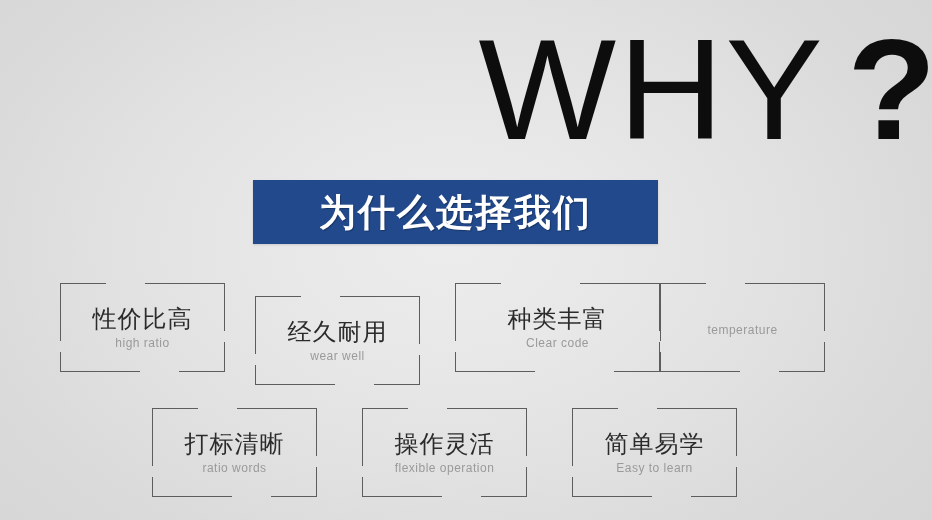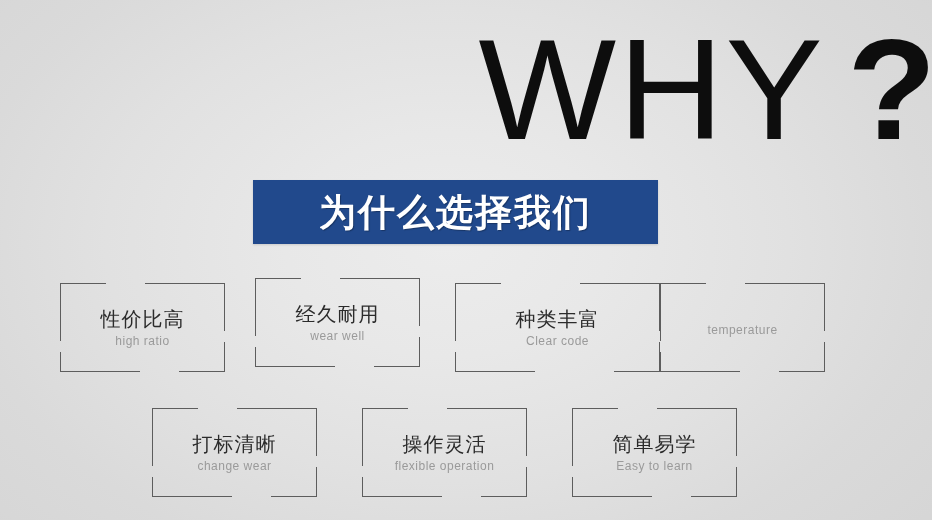--- a/index.html
+++ b/index.html
@@ -102,21 +102,21 @@
   .feature-inner {
     position: absolute;
     inset: 0;
     display: flex;
     flex-direction: column;
     align-items: center;
     justify-content: center;
   }
   .feature-cn {
     font-family: Liberation Serif, serif;
-    font-size: 20px;
+    font-size: 24px;
     font-weight: 400;
     color: #2b2b2b;
     line-height: 1.12;
     letter-spacing: 1px;
     white-space: nowrap;
   }
   .feature-en {
     margin-top: 5px;
     font-family: "Liberation Sans", "DejaVu Sans", sans-serif;
     font-size: 12px;
@@ -150,21 +150,21 @@
         <i class="l-b"></i>
         <i class="r-t"></i>
         <i class="r-b"></i>
     </div>
     <div class="feature-inner">
       <span class="feature-cn">性价比高</span>
       <span class="feature-en">high ratio</span>
     </div>
   </div>
 
-  <div class="feature-box" style="left:255px; top:278px;">
+  <div class="feature-box" style="left:255px; top:296px;">
     <div class="frame">
       <i class="t-l"></i>
         <i class="t-r"></i>
         <i class="b-l"></i>
         <i class="b-r"></i>
       <i class="l-t"></i>
         <i class="l-b"></i>
         <i class="r-t"></i>
         <i class="r-b"></i>
     </div>
@@ -213,21 +213,21 @@
         <i class="t-r"></i>
         <i class="b-l"></i>
         <i class="b-r"></i>
       <i class="l-t"></i>
         <i class="l-b"></i>
         <i class="r-t"></i>
         <i class="r-b"></i>
     </div>
     <div class="feature-inner">
       <span class="feature-cn">打标清晰</span>
-      <span class="feature-en">change wear</span>
+      <span class="feature-en">ratio words</span>
     </div>
   </div>
 
   <div class="feature-box" style="left:362px; top:408px;">
     <div class="frame">
       <i class="t-l"></i>
         <i class="t-r"></i>
         <i class="b-l"></i>
         <i class="b-r"></i>
       <i class="l-t"></i>

